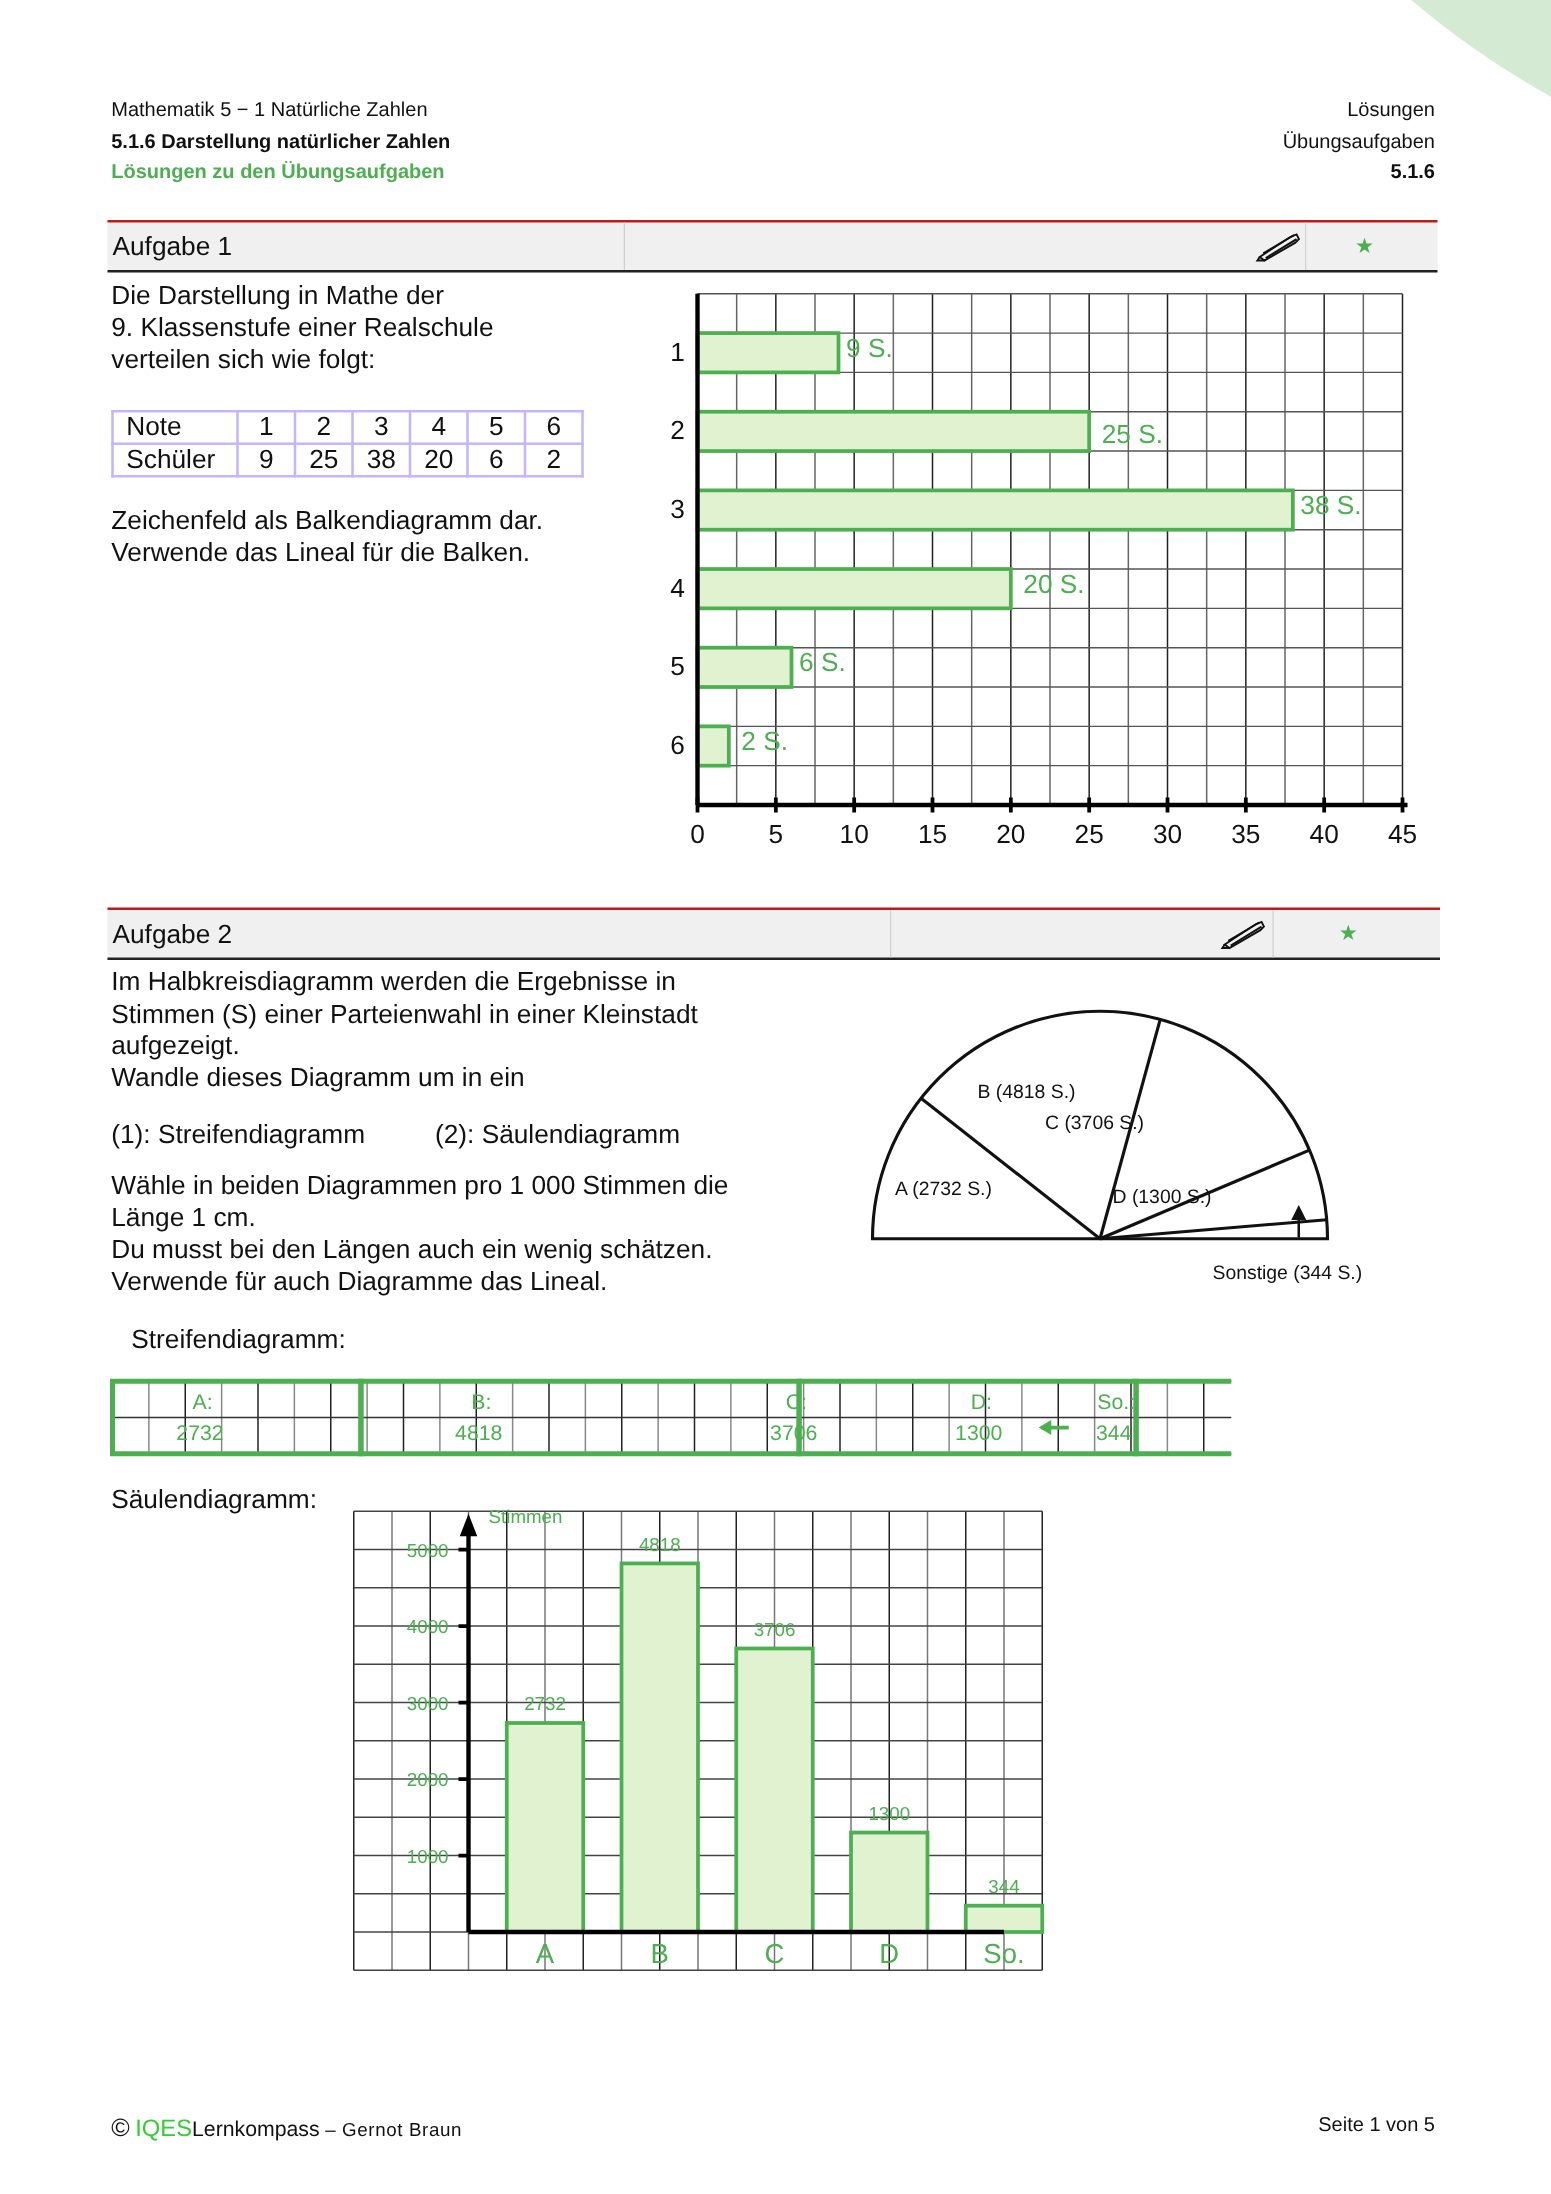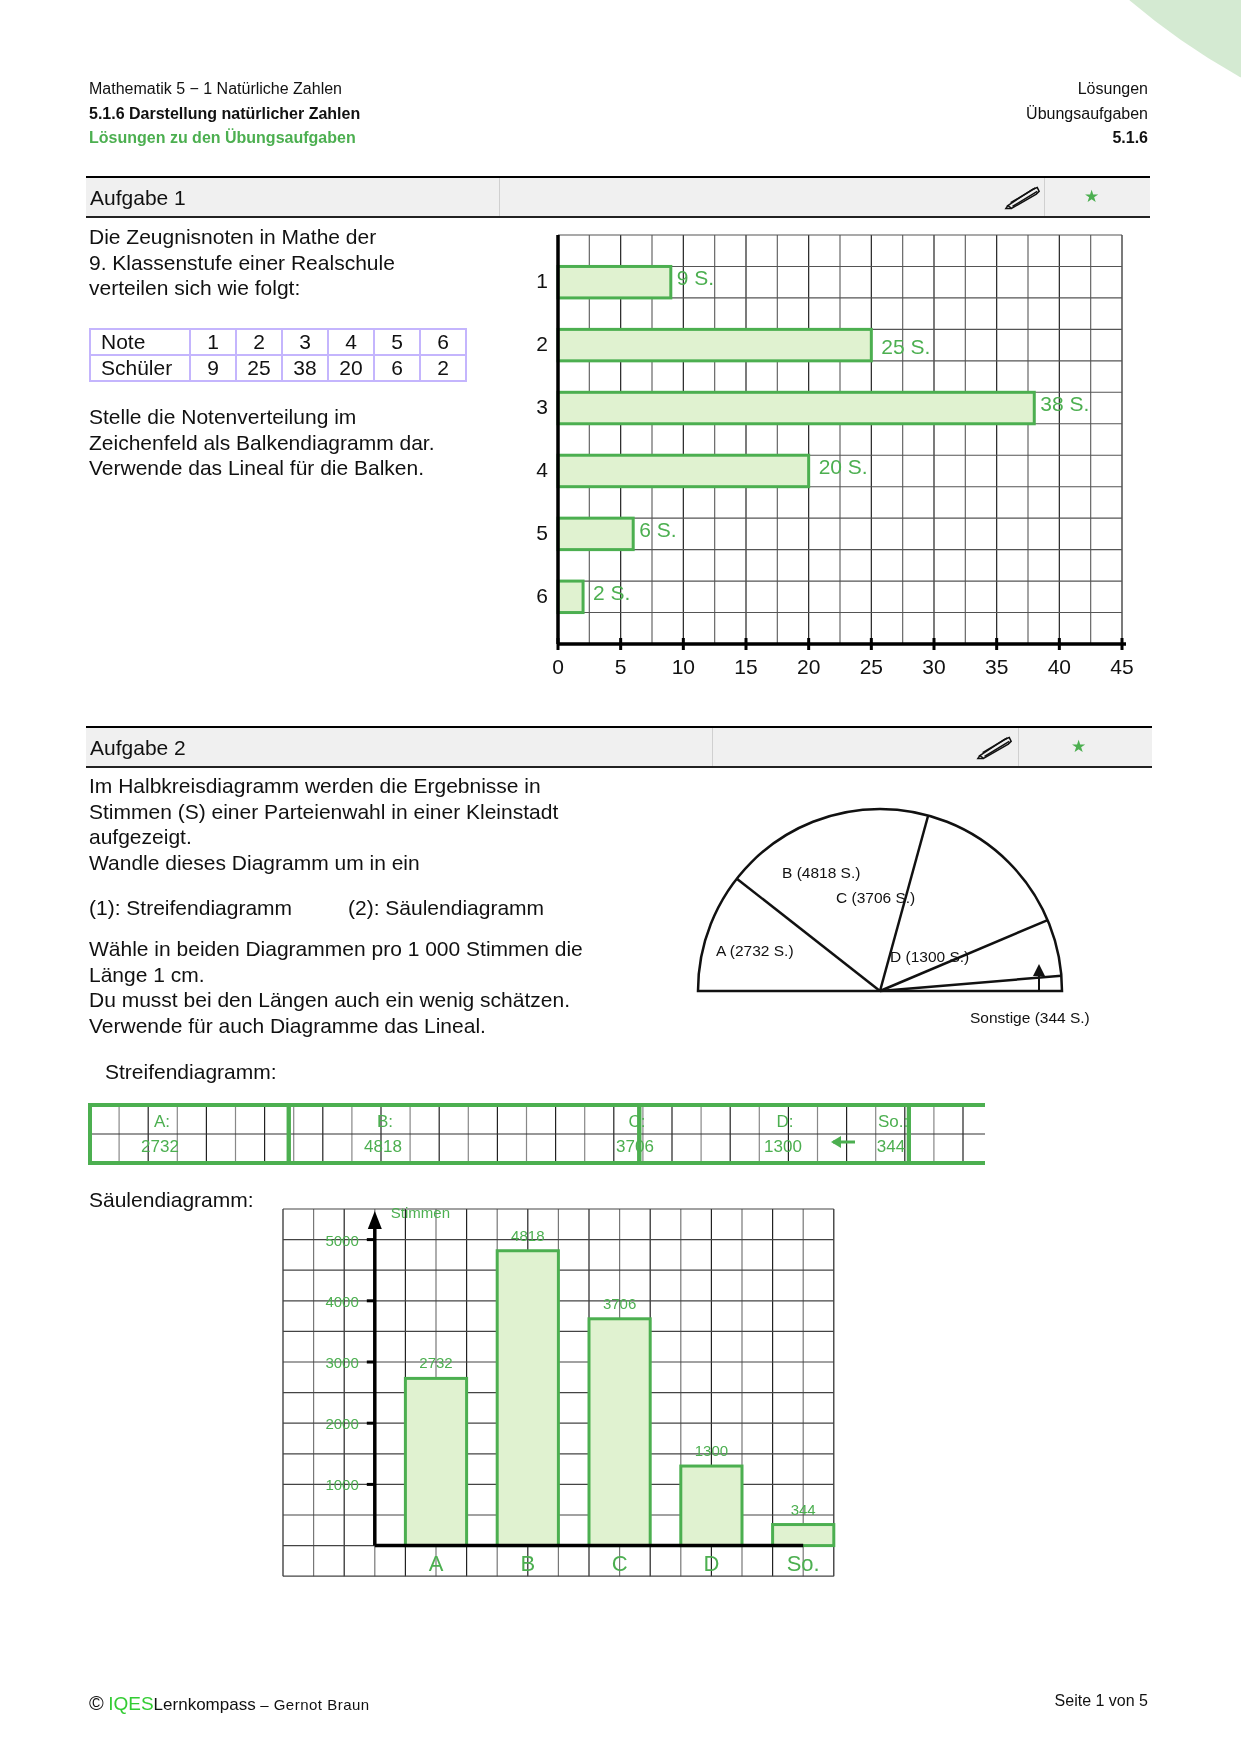--- a/index.html
+++ b/index.html
@@ -4,21 +4,21 @@
 <style>
   html,body{margin:0;padding:0;background:#fff;}
   body{width:1241px;height:1755px;position:relative;overflow:hidden;font-family:"Liberation Sans",sans-serif;color:#111;}
   .abs{position:absolute;}
   .corner{position:absolute;left:925px;top:-420px;width:700px;height:595px;background:#d4ead2;border-radius:0 0 0 100%;}
   .hdr-l{left:89px;top:77px;font-size:16px;line-height:24.5px;}
   .hdr-l .b{font-weight:bold;}
   .hdr-l .g{font-weight:bold;color:#4caf50;}
   .hdr-r{right:93px;top:77px;font-size:16px;line-height:24.5px;text-align:right;}
   .hdr-r .b{font-weight:bold;}
-  .task-bar{position:absolute;left:86px;background:#f0f0f0;border-top:2px solid #000000;border-bottom:2px solid #222;height:38px;text-align:center;}
+  .task-bar{position:absolute;left:86px;background:#f0f0f0;border-top:2px solid #b91c1c;border-bottom:2px solid #222;height:38px;text-align:center;}
   .task-bar .title{position:absolute;left:4px;top:8px;font-size:21px;}
   .task-bar .sep{position:absolute;top:0;bottom:0;width:1px;background:#d0d0d0;}
   .task-bar .pencil{position:absolute;top:6px;width:38px;height:26px;}
   .task-bar .star{position:absolute;top:8px;color:#4caf50;font-size:17px;}
   .txt{font-size:21px;line-height:25.5px;}
   table.noten{position:absolute;left:89px;top:328px;border-collapse:collapse;font-size:21px;}
   table.noten td{border:2px solid #c4b5fd;padding:0 6px;height:24px;line-height:24px;text-align:center;}
   table.noten td.h{text-align:left;padding-left:10px;width:82px;}
   table.noten td.n{width:32px;}
   svg text{font-family:"Liberation Sans",sans-serif;}
@@ -49,21 +49,21 @@
       <path d="M4 22 L30 5 L35 3 L37 7 L34 10 L8 25 Z"></path>
       <path d="M4 22 L2 25 L8 25"></path>
       <path d="M7 19 L33 3.5"></path>
         <path d="M9 23 L35 7"></path>
     </g>
   </svg>
   <div class="star" style="left:998px;">★</div>
 </div>
 
 <div class="abs txt" style="left:89px;top:224px;">
-  <div>Die Zeugnisnoten in Mathe der</div>
+  <div>Die Darstellung in Mathe der</div>
   <div>9. Klassenstufe einer Realschule</div>
   <div>verteilen sich wie folgt:</div>
 </div>
 
 <table class="noten">
   <tbody>
       <tr>
     <td class="h">Note</td>
     <td class="n">1</td>
     <td class="n">2</td>
@@ -78,21 +78,20 @@
     <td class="n">25</td>
     <td class="n">38</td>
     <td class="n">20</td>
     <td class="n">6</td>
     <td class="n">2</td>
   </tr>
 </tbody>
   </table>
 
 <div class="abs txt" style="left:89px;top:404px;">
-  <div>Stelle die Notenverteilung im</div>
   <div>Zeichenfeld als Balkendiagramm dar.</div>
   <div>Verwende das Lineal für die Balken.</div>
 </div>
 
 <svg class="abs" style="left:520px;top:225px;" width="620" height="460">
   <g id="c1-grid">
       <line x1="38" y1="10" x2="38" y2="419" stroke="#222" stroke-width="1.2"></line>
       <line x1="69.33333333333333" y1="10" x2="69.33333333333333" y2="419" stroke="#666" stroke-width="1.2"></line>
       <line x1="100.66666666666666" y1="10" x2="100.66666666666666" y2="419" stroke="#222" stroke-width="1.2"></line>
       <line x1="132" y1="10" x2="132" y2="419" stroke="#666" stroke-width="1.2"></line>

